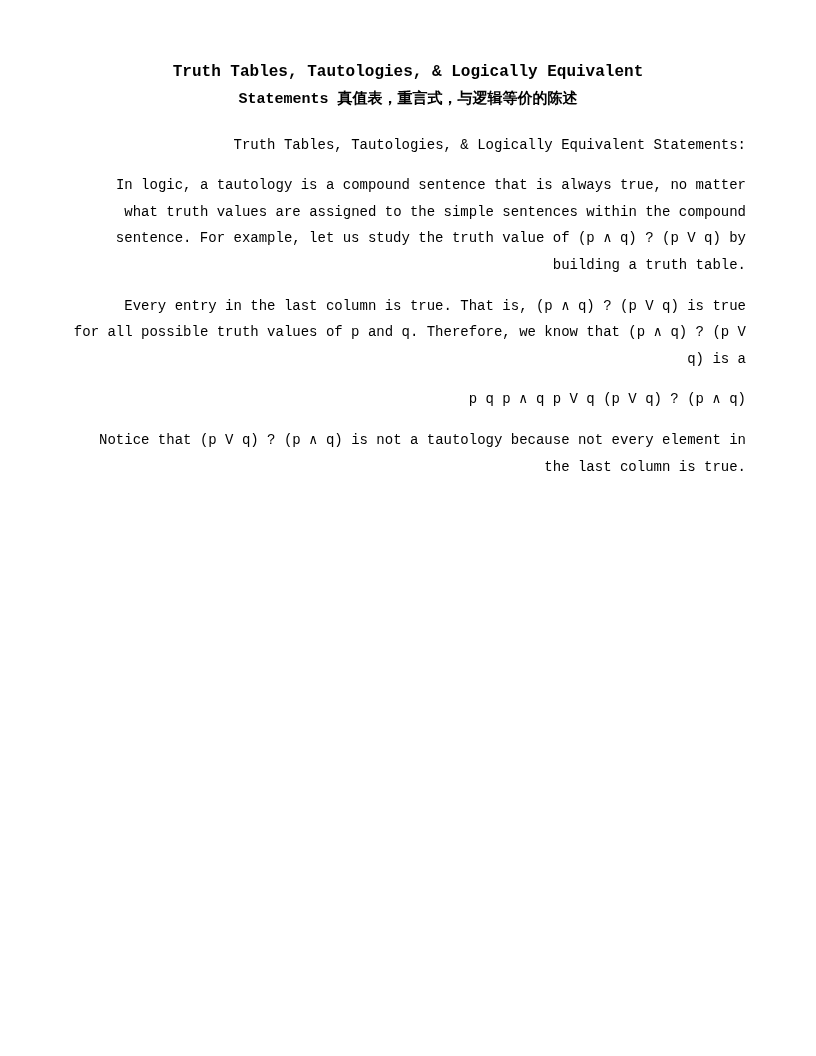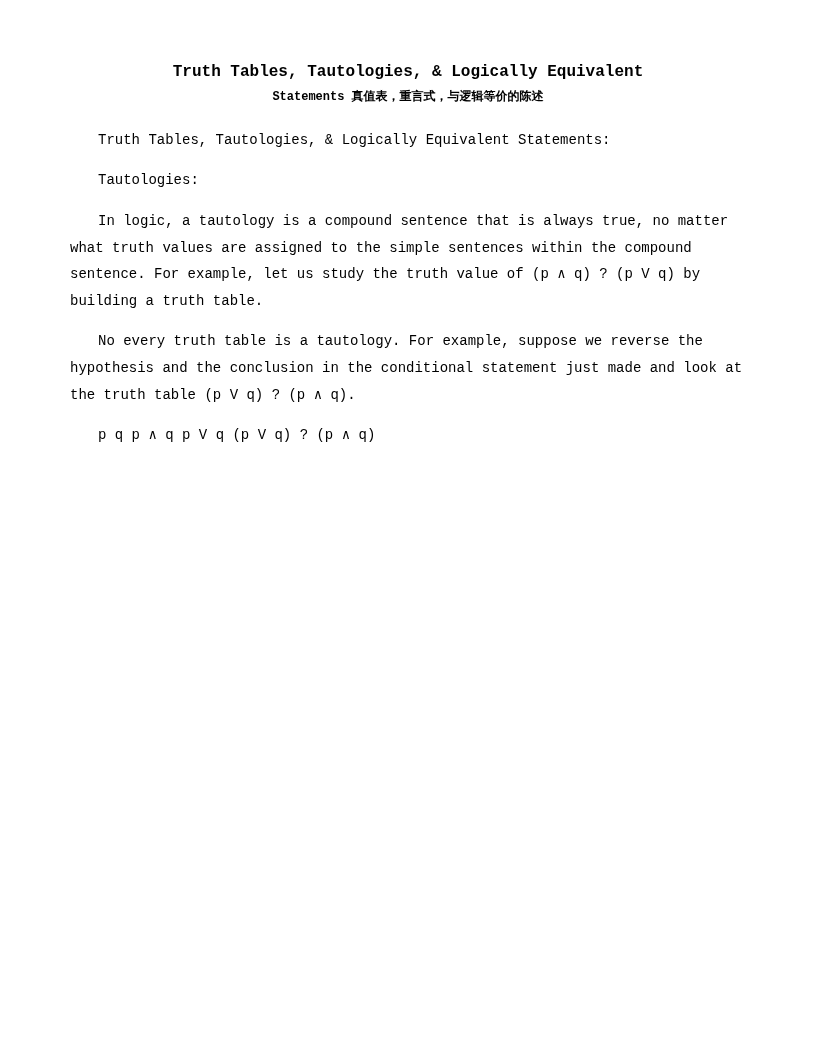--- a/index.html
+++ b/index.html
@@ -25,26 +25,27 @@
 
     .title-en {
       font-weight: bold;
       font-size: 16px;
       line-height: 1.6;
       margin-bottom: 2px;
     }
 
     .title-zh {
       font-weight: bold;
-      font-size: 12px;
+      font-size: 15px;
       line-height: 1.6;
     }
 
     .content-section {
       margin-top: 20px;
+      text-align: right;
     }
 
     .paragraph {
       margin-bottom: 14px;
       line-height: 1.9;
     }
 
     .indent {
       text-indent: 2em;
     }
@@ -61,25 +62,25 @@
 <div class="title-section">
   <div class="title-en">Truth Tables,  Tautologies,  &amp; Logically Equivalent</div>
   <div class="title-zh">Statements 真值表，重言式，与逻辑等价的陈述</div>
 </div>
 
 <div class="content-section">
 
   <p class="paragraph indent">Truth Tables, Tautologies, &amp; Logically Equivalent Statements:</p>
 
 
-  <p class="paragraph indent">Tautologies:</p>
 
   <p class="paragraph indent">In logic, a tautology is a compound sentence that is always true, no matter what truth values are assigned to the simple sentences within the compound sentence. For example, let us study the truth value of (p ∧ q) ? (p V q) by building a truth table.</p>
 
 
+  <p class="paragraph indent">Every entry in the last column is true. That is, (p ∧ q) ? (p V q) is true for all possible truth values of p and q. Therefore, we know that (p ∧ q) ? (p V q) is a</p>
 
 
-  <p class="paragraph indent">No every truth table is a tautology. For example, suppose we reverse the hypothesis and the conclusion in the conditional statement just made and look at the truth table (p V q) ? (p ∧ q).</p>
 
   <p class="formula-line">p q p ∧ q p V q (p V q) ? (p ∧ q)</p>
 
+  <p class="paragraph indent">Notice that (p V q) ? (p ∧ q) is not a tautology because not every element in the last column is true.</p>
 
 </div>
 
 </body></html>

